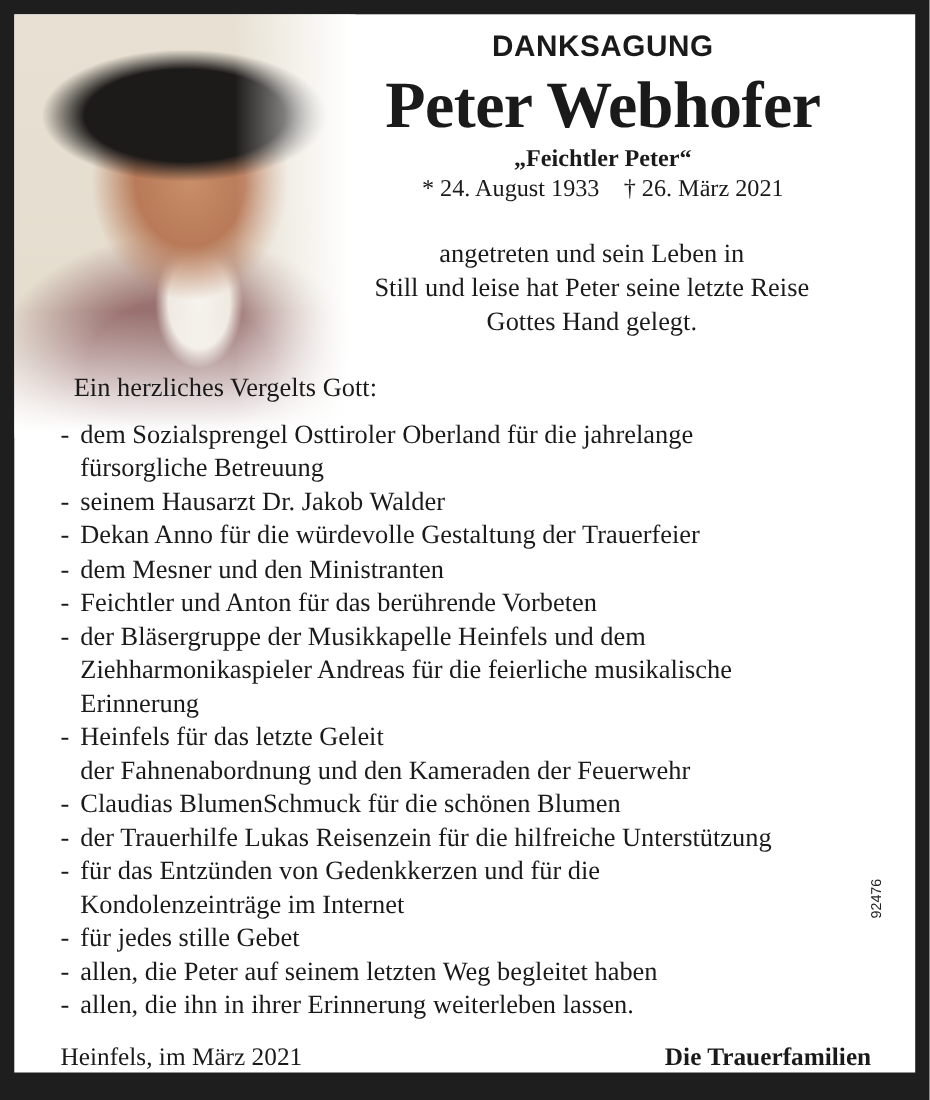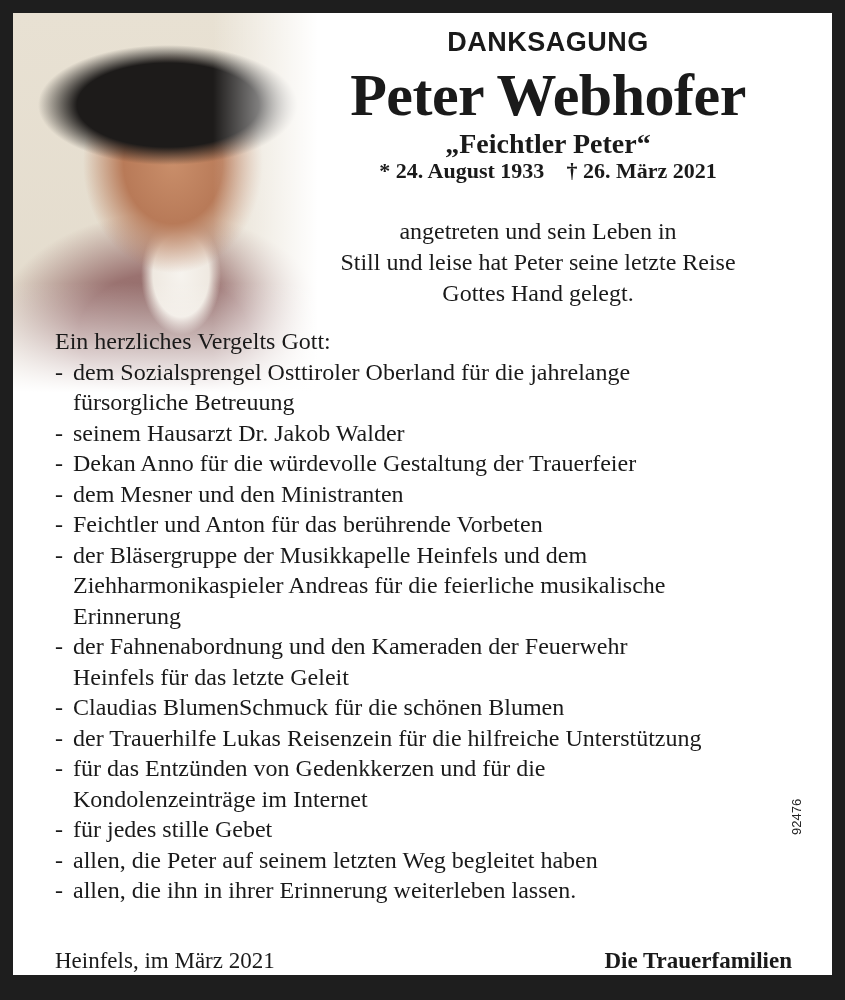--- a/index.html
+++ b/index.html
@@ -34,30 +34,30 @@
   .header { position: absolute; left: 300px; top: 0; width: 470px; text-align: center; }
   .kicker {
     margin-top: 14px;
     font-family: "Liberation Sans", sans-serif; font-weight: bold;
     font-size: 27px; letter-spacing: 0.5px; color: #1a1a1a; line-height: 30px;
   }
   .name {
     margin-top: 6px; font-weight: bold; font-size: 60px; line-height: 64px;
     letter-spacing: -0.5px;
   }
-  .nickname { font-weight: bold; font-size: 28px; line-height: 26px; margin-top: 4px; font-family: Liberation Serif, serif; }
-  .dates { font-weight: bold; font-size: 22px; line-height: 28px; }
+  .nickname { font-weight: bold; font-size: 22px; line-height: 26px; margin-top: 4px; font-family: Liberation Serif, serif; }
+  .dates { font-weight: normal; font-size: 22px; line-height: 28px; }
   .dates span + span { margin-left: 22px; }
   .quote {
     position: absolute; left: 300px; top: 203px; width: 450px;
     text-align: center; font-size: 24px; line-height: 31px;
   }
   
   .thanks { position: absolute; left: 42px; top: 313px; width: 760px; font-size: 24px; line-height: 30.5px; }
-  .thanks-intro { margin: 0; }
+  .thanks-intro { margin: 12px; }
   .thanks ul { list-style: none; margin: 0; padding: 0; }
   .thanks li { position: relative; padding-left: 18px; }
   .thanks li .dash { position: absolute; left: 0; top: 0; }
   .ref {
     position: absolute; left: 776px; top: 822px;
     font-family: "Liberation Sans", sans-serif; font-size: 13px; color: #222;
     transform: rotate(-90deg); transform-origin: left top; width: 60px;
   }
   .footer-left { position: absolute; left: 42px; top: 934px; font-size: 23px; line-height: 28px; }
   .footer-right { position: absolute; right: 40px; top: 934px; font-size: 23px; line-height: 28px; font-weight: bold; }
@@ -110,22 +110,22 @@
           <div>Feichtler und Anton für das berührende Vorbeten</div>
         </li>
         <li>
           <span class="dash">-</span>
           <div>der Bläsergruppe der Musikkapelle Heinfels und dem</div>
           <div>Ziehharmonikaspieler Andreas für die feierliche musikalische</div>
           <div>Erinnerung</div>
         </li>
         <li>
           <span class="dash">-</span>
+          <div>Heinfels für das letzte Geleit</div>
           <div>der Fahnenabordnung und den Kameraden der Feuerwehr</div>
-          <div>Heinfels für das letzte Geleit</div>
         </li>
         <li>
           <span class="dash">-</span>
           <div>Claudias BlumenSchmuck für die schönen Blumen</div>
         </li>
         <li>
           <span class="dash">-</span>
           <div>der Trauerhilfe Lukas Reisenzein für die hilfreiche Unterstützung</div>
         </li>
         <li>

